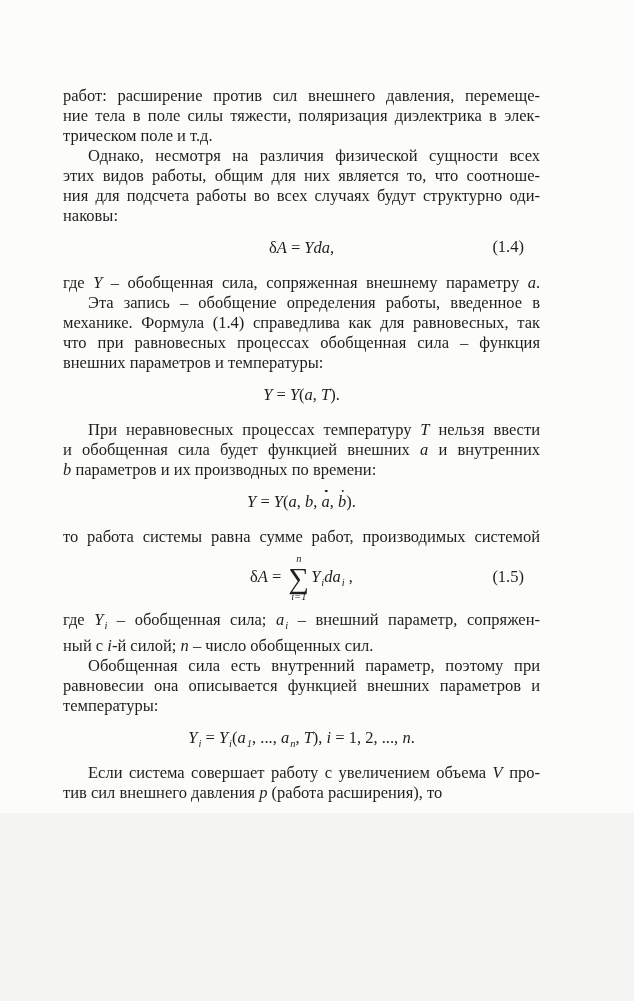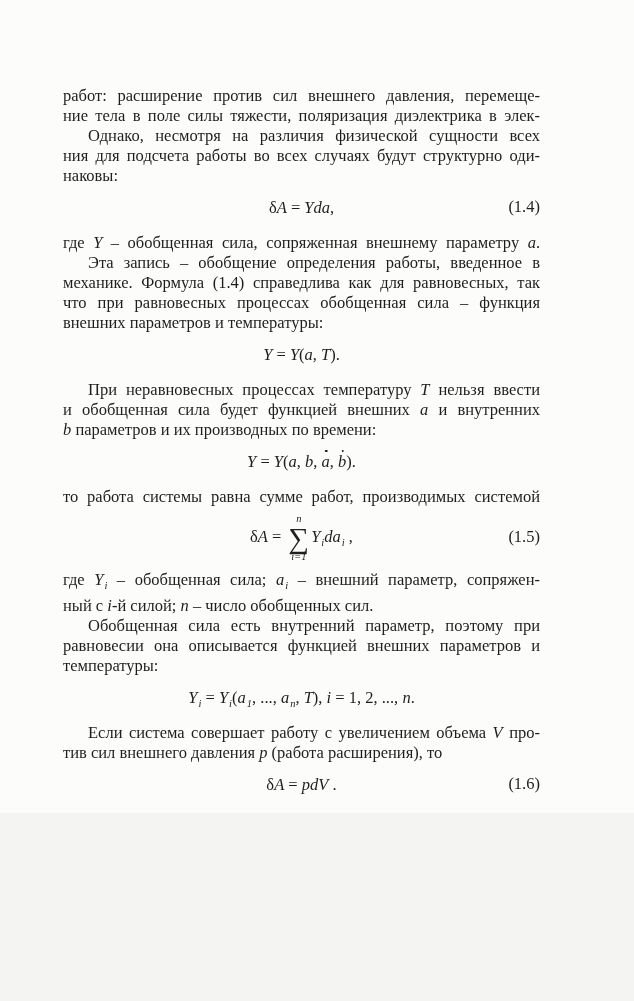--- a/index.html
+++ b/index.html
@@ -55,21 +55,21 @@
     margin:9px 0 14px;
     line-height:24px;
   }
   .formula-row.tall{
     margin:4px 0 7px;
     line-height:52px;
   }
   .fx{display:inline-block;vertical-align:middle;line-height:normal;}
   .eq-num{
     position:absolute;
-    right:0;top:50%;
+    right:16px;top:50%;
     transform:translateY(-50%);
     font-style:normal;
     font-family:Liberation Serif, serif;
   }
   .sum{
     display:inline-flex;
     flex-direction:column;
     align-items:center;
     vertical-align:middle;
     margin:0 2px 0 3px;
@@ -92,23 +92,25 @@
   }
 </style>
 </head>
 <body>
 
 <div class="page">
   <div class="text-column">
       <div class="para">
         <div class="line j"><span>работ: расширение против сил внешнего давления, перемеще-</span></div>
         <div class="line j"><span>ние тела в поле силы тяжести, поляризация диэлектрика в элек-</span></div>
+        <div class="line"><span>трическом поле и т.д.</span></div>
       </div>
       <div class="para">
         <div class="line j ind"><span>Однако, несмотря на различия физической сущности всех</span></div>
+        <div class="line j"><span>этих видов работы, общим для них является то, что соотноше-</span></div>
         <div class="line j"><span>ния для подсчета работы во всех случаях будут структурно оди-</span></div>
         <div class="line"><span>наковы:</span></div>
       </div>
       <div class="formula-row"><span class="fx"><span>δ</span><span class="it">A</span><span> = </span><span class="it">Yda</span><span>,</span></span><span class="eq-num">(1.4)</span></div>
       <div class="para">
         <div class="line j"><span>где </span><span class="it">Y</span><span> – обобщенная сила, сопряженная внешнему параметру </span><span class="it">a</span><span>.</span></div>
       </div>
       <div class="para">
         <div class="line j ind"><span>Эта запись – обобщение определения работы, введенное в</span></div>
         <div class="line j"><span>механике. Формула (1.4) справедлива как для равновесных, так</span></div>

